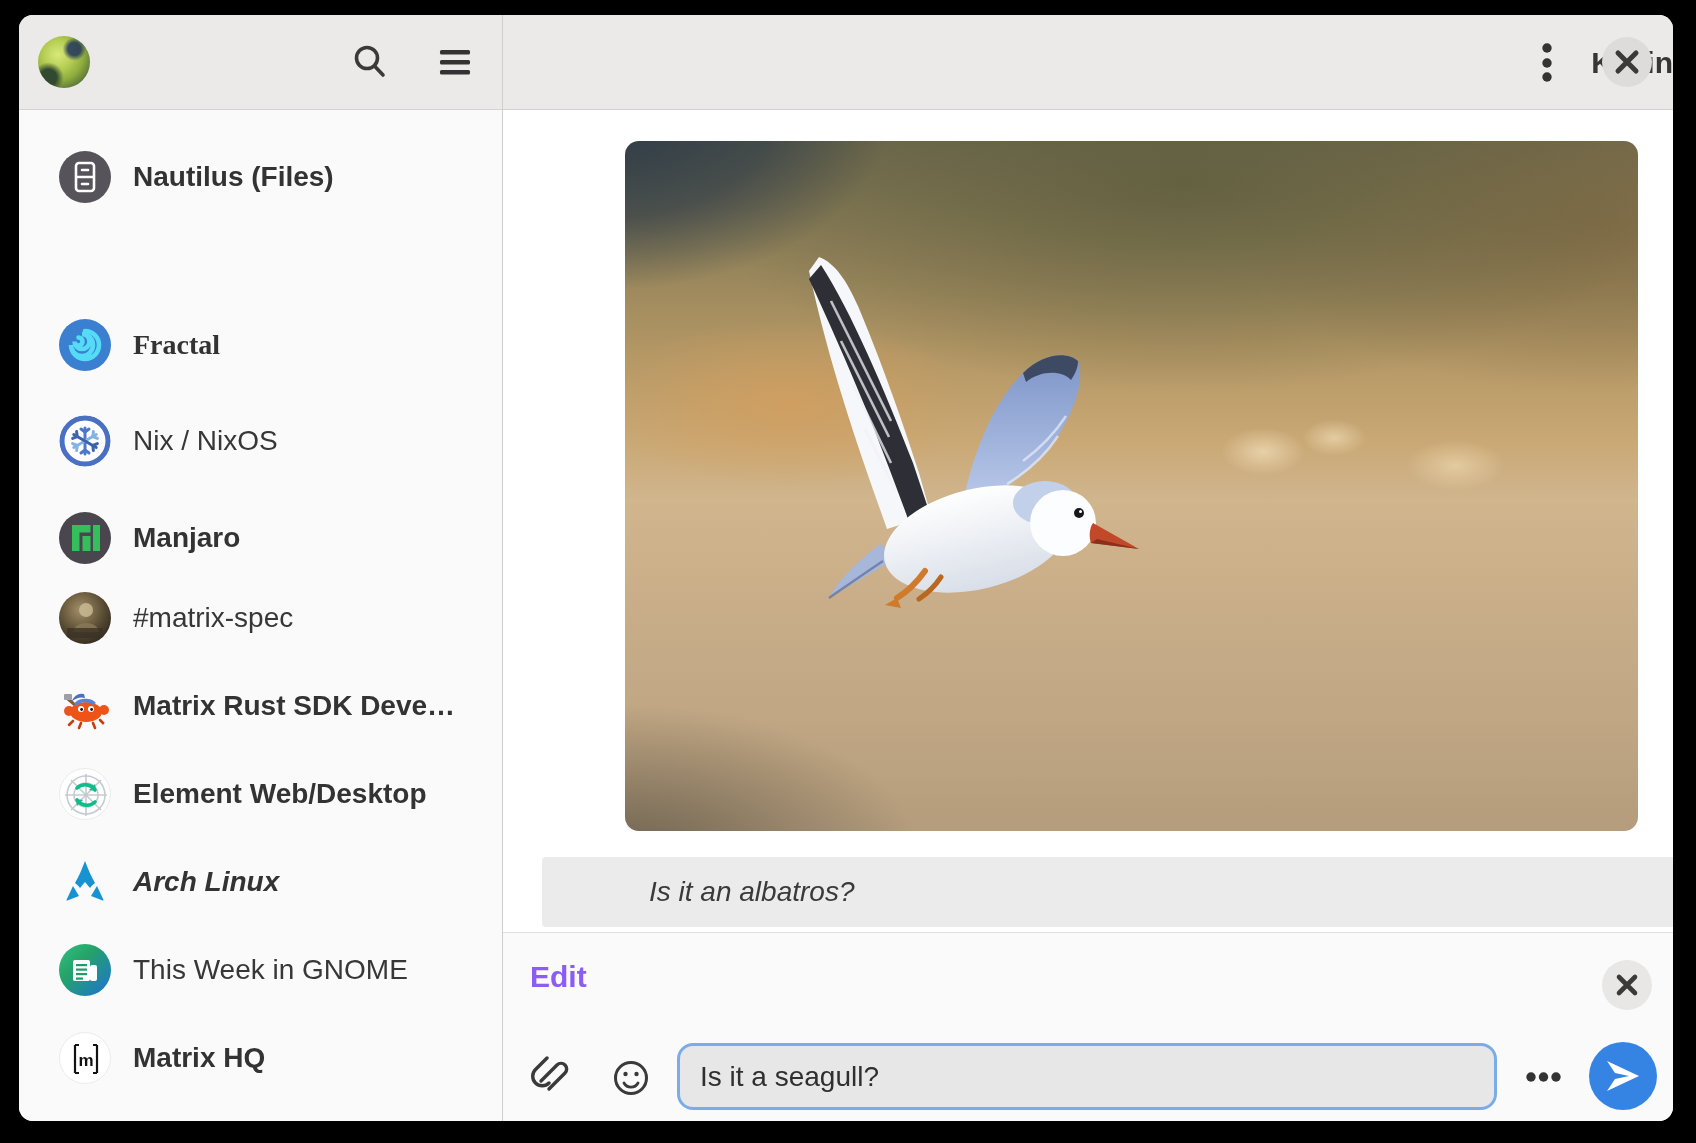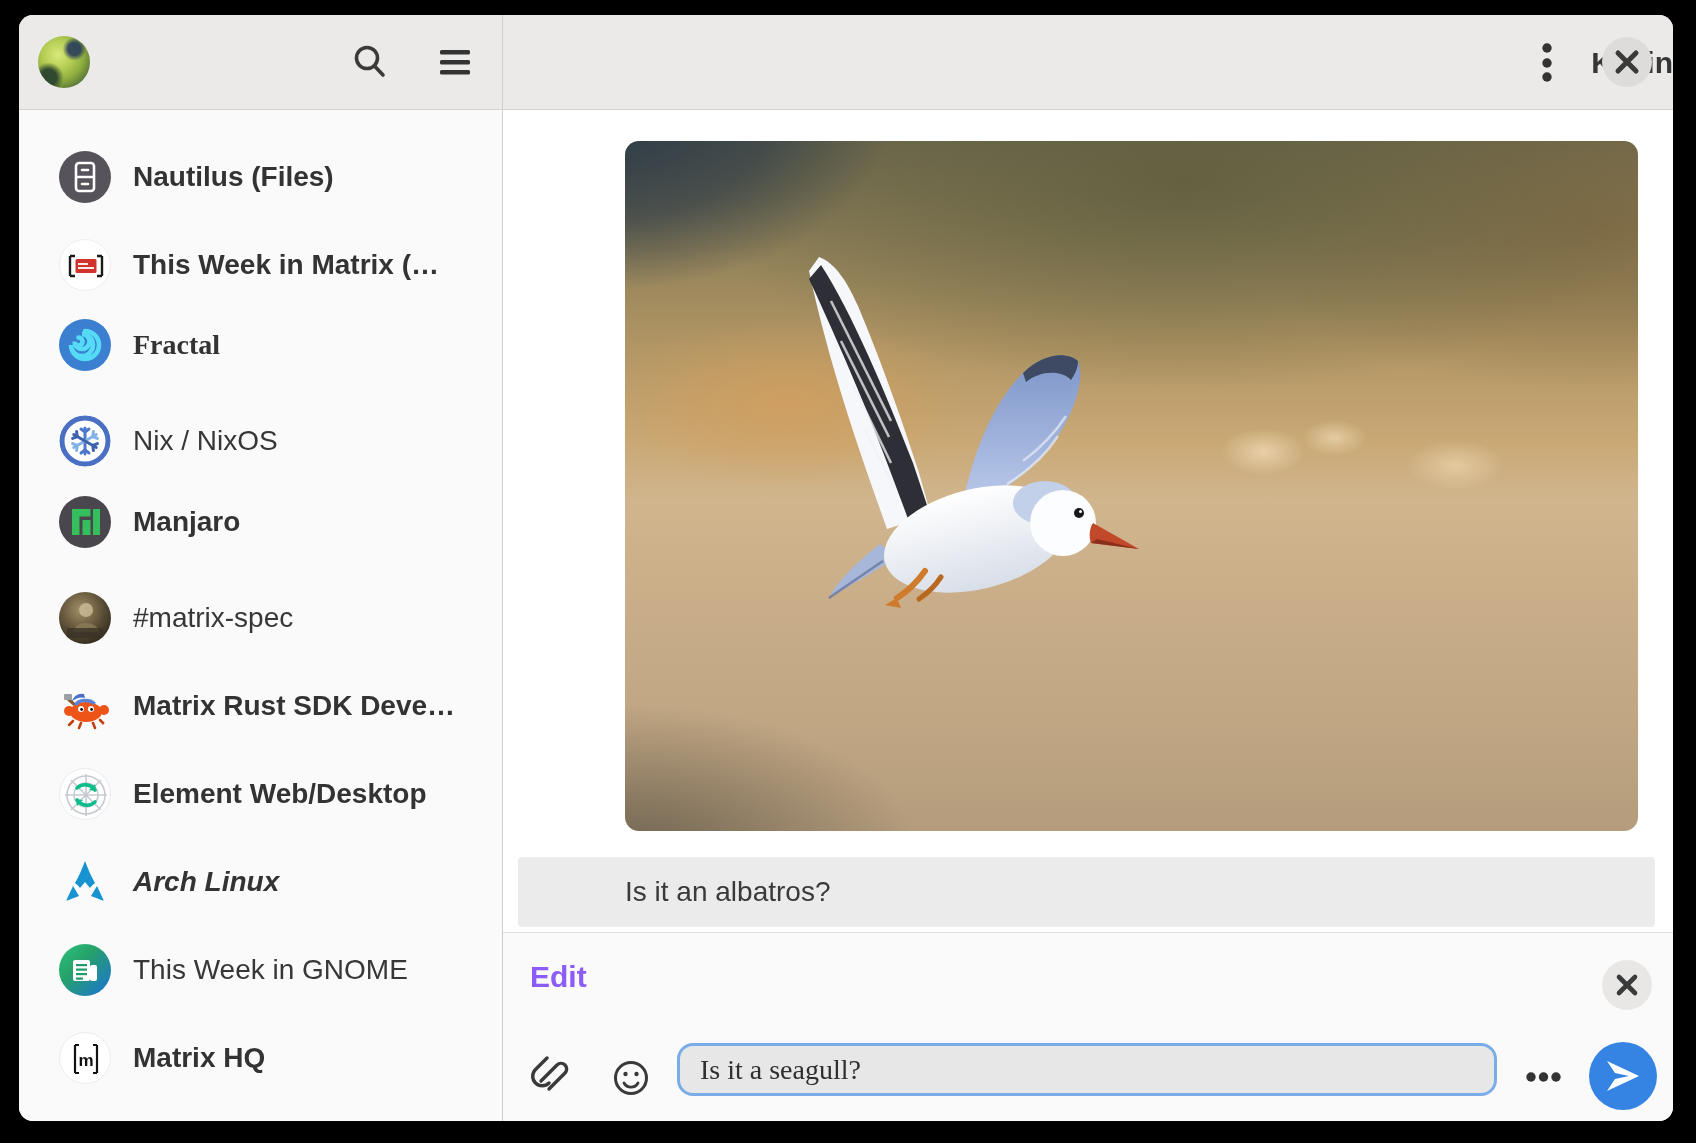--- a/index.html
+++ b/index.html
@@ -35,32 +35,32 @@
       radial-gradient(ellipse 420px 260px at -2% -4%,#2c3a47 0%,rgba(44,58,71,.65) 40%,rgba(44,58,71,0) 68%),
       radial-gradient(ellipse 700px 300px at 55% 6%,rgba(96,94,62,.85) 0%,rgba(96,94,62,0) 70%),
       radial-gradient(ellipse 520px 240px at 96% 12%,rgba(125,104,66,.8) 0%,rgba(125,104,66,0) 70%),
       radial-gradient(ellipse 260px 120px at 16% 38%,rgba(212,158,92,.75) 0%,rgba(212,158,92,0) 70%),
       radial-gradient(ellipse 60px 34px at 63% 45%,rgba(255,239,205,.55) 0%,rgba(255,239,205,0) 70%),
       radial-gradient(ellipse 46px 26px at 70% 43%,rgba(255,239,205,.5) 0%,rgba(255,239,205,0) 70%),
       radial-gradient(ellipse 70px 36px at 82% 47%,rgba(255,236,200,.45) 0%,rgba(255,236,200,0) 70%),
       radial-gradient(ellipse 420px 220px at 0% 104%,rgba(97,88,72,.85) 0%,rgba(97,88,72,0) 70%),
       linear-gradient(180deg,#6f6a4f 0%,#8d7f58 14%,#b29664 30%,#caa976 44%,#d0b58d 52%,#c9ae89 66%,#c0a683 84%,#b49c7c 100%);}
   .photo svg{position:absolute;left:0;top:0;}
-  .bubble{position:absolute;left:499px;top:842px;width:1137px;height:70px;border-radius:4px;
-    background:#ebebeb;cursor:default;}
+  .bubble{position:absolute;left:523px;top:842px;width:1137px;height:70px;border-radius:4px;
+    background:#ebebeb;cursor:default;font-style:italic;}
   .bubble .btext{position:absolute;left:107px;top:0;height:70px;line-height:70px;
     font-size:28px;color:#3a3a3a;}
   
   .editpanel{position:absolute;left:484px;top:917px;right:0;bottom:0;background:#fafafa;
     border-top:1px solid #e2e0df;box-sizing:border-box;}
   .editlabel{position:absolute;left:511px;top:942px;height:40px;line-height:40px;
     font-size:30px;font-weight:bold;color:#8b5cf6;}
-  .composerinput{position:absolute;left:658px;top:1028px;width:820px;height:53px;box-sizing:border-box;
+  .composerinput{position:absolute;left:658px;top:1028px;width:820px;height:67px;box-sizing:border-box;
     border:3px solid #7aade8;border-radius:16px;background:#e7e7e7;outline:none;
-    font-family:Liberation Serif, serif;font-size:28px;color:#2f2f2f;padding:0 20px;}
+    font-family:Liberation Sans, sans-serif;font-size:28px;color:#2f2f2f;padding:0 20px;}
   .sendbtn{position:absolute;left:1570px;top:1027px;width:68px;height:68px;border-radius:50%;
     background:#3584e4;border:none;cursor:pointer;display:flex;align-items:center;justify-content:center;}
   .stroke-ico{stroke:#3a3a3a;fill:none;stroke-linecap:round;stroke-linejoin:round;}
 </style>
 </head>
 <body>
 
 <div id="window">
 
   <div class="headerbar"></div>
@@ -107,32 +107,20 @@
         <svg width="52" height="52" viewBox="0 0 52 52">
           <rect x="17" y="12" width="18" height="28" rx="3" fill="none" stroke="#fff" stroke-width="2.6"></rect>
           <line x1="17" y1="26" x2="35" y2="26" stroke="#fff" stroke-width="2.6"></line>
           <line x1="23" y1="19" x2="29" y2="19" stroke="#fff" stroke-width="2.6" stroke-linecap="round"></line>
           <line x1="23" y1="33" x2="29" y2="33" stroke="#fff" stroke-width="2.6" stroke-linecap="round"></line>
         </svg>
       </div>
       <div class="rlabel unread">Nautilus (Files)</div>
     </div>
 
-    <div class="room" style="top:111px;">
-      <div class="ricon" style="background:#fff;border:1px solid #eee;box-sizing:border-box;">
-        <svg width="52" height="52" viewBox="0 0 52 52">
-          <path d="M10,16 v20 M10,16 h5 M10,36 h5" stroke="#1a1a1a" stroke-width="2.4" fill="none"></path>
-          <path d="M42,16 v20 M42,16 h-5 M42,36 h-5" stroke="#1a1a1a" stroke-width="2.4" fill="none"></path>
-          <rect x="15.5" y="19" width="21" height="14" rx="1.5" fill="#d0342c"></rect>
-          <rect x="18" y="23" width="10" height="2" fill="#fff" opacity=".9"></rect>
-          <rect x="18" y="27" width="16" height="2" fill="#fff" opacity=".9"></rect>
-        </svg>
-      </div>
-      <div class="rlabel unread">This Week in Matrix (…</div>
-    </div>
 
     <div class="room" style="top:191px;font-family:Liberation Serif, serif;">
       <div class="ricon" style="background:#3b7fd0;">
         <svg width="52" height="52" viewBox="0 0 52 52">
           <path d="M26,12 a14,14 0 1 1 -14,14 a11,11 0 1 0 11,-11 a7.5,7.5 0 1 1 -7.5,7.5 a4,4 0 1 0 4,-4" fill="none" stroke="#55dbf6" stroke-width="4.6" stroke-linecap="round"></path>
         </svg>
       </div>
       <div class="rlabel unread">Fractal</div>
     </div>
 
@@ -150,21 +138,21 @@
           </g>
           <g stroke="#3d63ad" stroke-width="3" stroke-linecap="round" transform="rotate(120 26 26)">
             <line x1="26" y1="13" x2="26" y2="39"></line>
             <path d="M26,17 l-4,-3 M26,17 l4,-3 M26,35 l-4,3 M26,35 l4,3"></path>
           </g>
         </svg>
       </div>
       <div class="rlabel">Nix / NixOS</div>
     </div>
 
-    <div class="room" style="top:368px;padding-left:48px;">
+    <div class="room" style="top:384px;padding-left:48px;">
       <div class="ricon" style="background:#49474d;">
         <svg width="52" height="52" viewBox="0 0 52 52">
           <path d="M13,13 h18.5 v7.5 h-11 v18.5 h-7.5 z" fill="#35bf5c"></path>
           <rect x="23.5" y="24" width="8" height="15" fill="#35bf5c"></rect>
           <rect x="34" y="13" width="7" height="26" fill="#35bf5c"></rect>
         </svg>
       </div>
       <div class="rlabel unread">Manjaro</div>
     </div>
 

